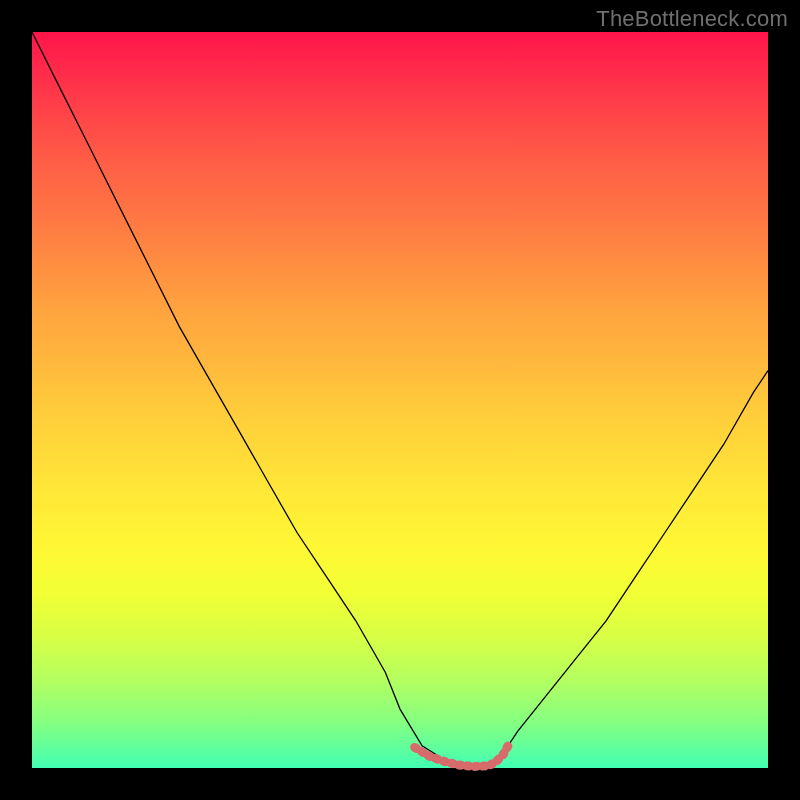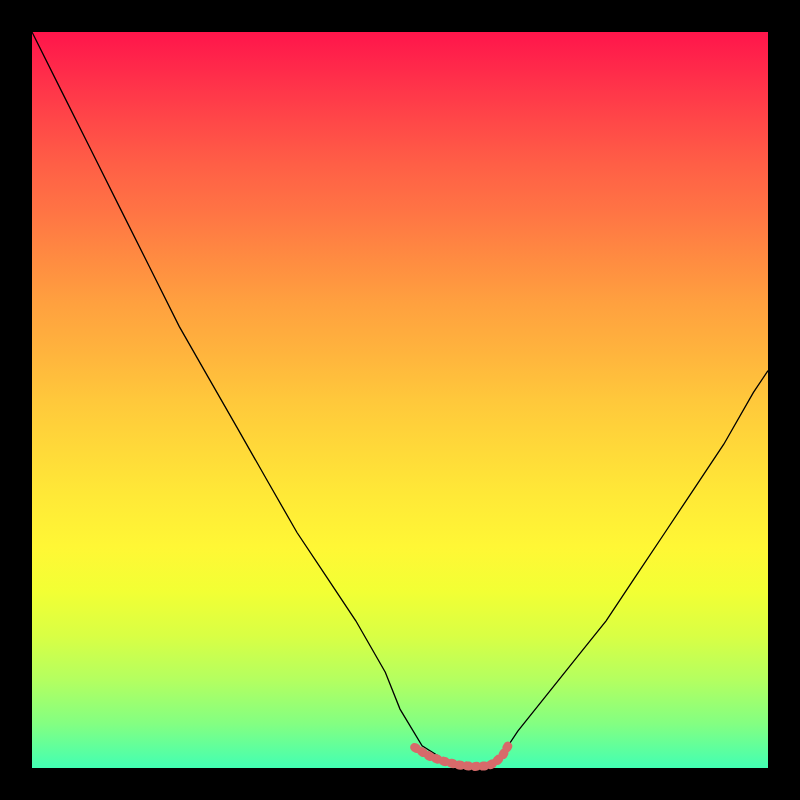--- a/index.html
+++ b/index.html
@@ -51,20 +51,21 @@
     font-size: 22px;
     color: #6f6f6f;
     letter-spacing: 0.2px;
     user-select: none;
   }
 </style>
 </head>
 <body>
 
 <div class="canvas">
+  <div class="watermark">TheBottleneck.com</div>
 
   <div class="plot-area">
     <svg class="curve-svg" viewBox="0 0 736 736" preserveAspectRatio="none">
       <path id="curve-path" fill="none" stroke="#000000" stroke-width="1.3" d="M0.0 0.0 L29.4 58.9 L58.9 117.8 L88.3 176.6 L117.8 235.5 L147.2 294.4 L176.6 345.9 L206.1 397.4 L235.5 449.0 L265.0 500.5 L294.4 544.6 L323.8 588.8 L353.3 640.3 L368.0 677.1 L390.1 713.9 L419.5 732.3 L449.0 736.0 L463.7 732.3 L471.0 721.3 L485.8 699.2 L515.2 662.4 L544.6 625.6 L574.1 588.8 L603.5 544.6 L633.0 500.5 L662.4 456.3 L691.8 412.2 L721.3 360.6 L736.0 338.6"></path>
       <path id="marker-path" fill="none" stroke="#d76a6a" stroke-width="9" stroke-linecap="round" stroke-dasharray="2 6" d="M382.7 715.4 L397.4 724.2 L412.2 729.4 L426.9 733.1 L441.6 734.5 L456.3 733.8 L463.7 730.1 L471.0 722.8 L478.4 709.5"></path>
     </svg>
   </div>
 </div>
 
 </body></html>

